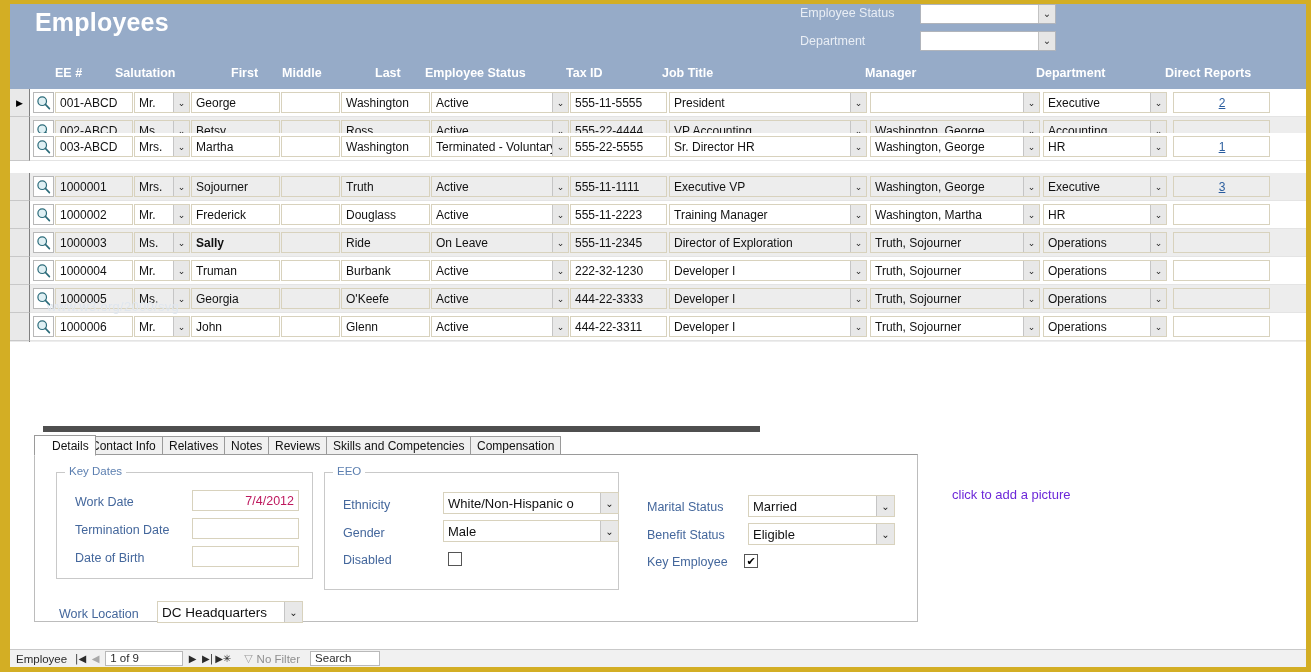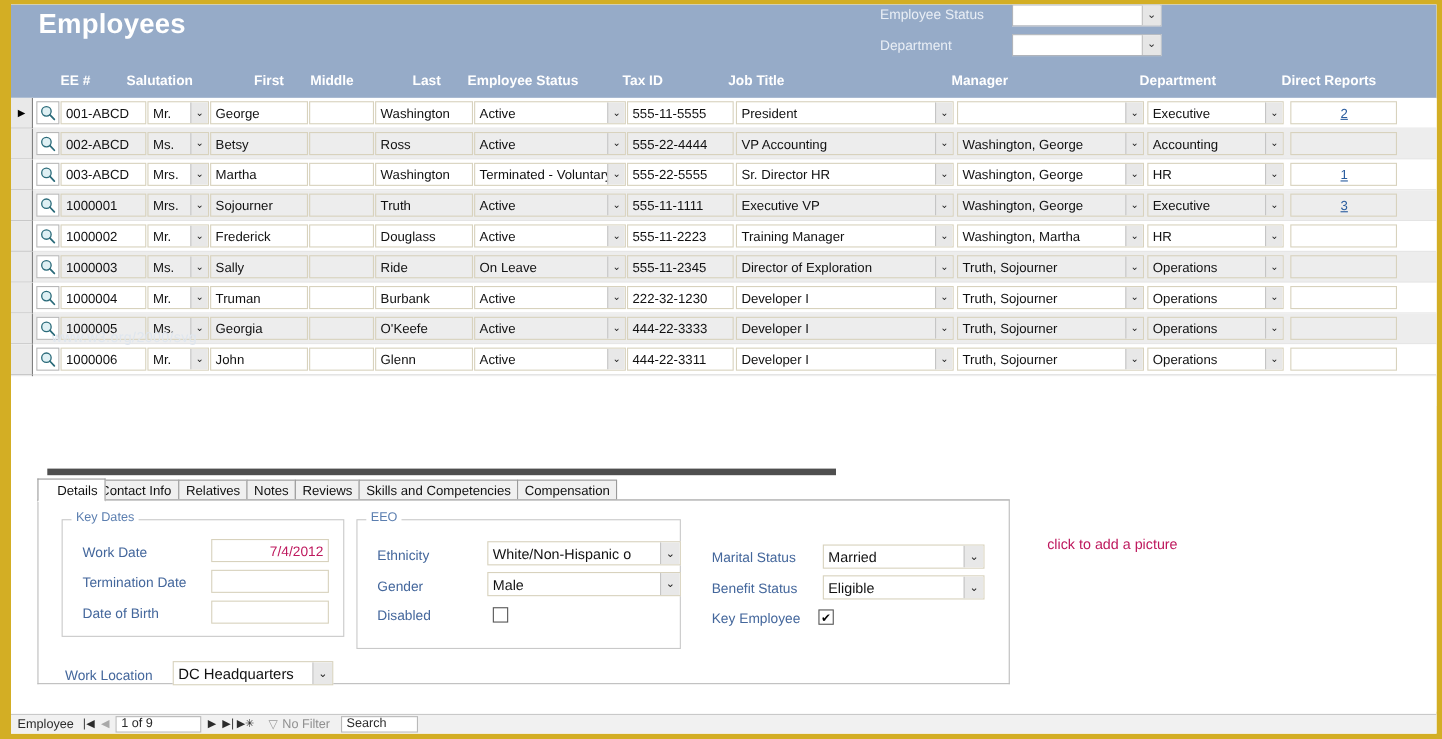--- a/index.html
+++ b/index.html
@@ -176,21 +176,21 @@
     font-family:"DejaVu Sans", sans-serif;
   }
 
   
   #picture-box {
     position:absolute; left:913px; top:112px; width:372px; height:168px;
     background:#ffffff;
   }
   #picture-hint {
     position:absolute; left:29px; top:33px;
-    font-size:13px; color:#be185d;
+    font-size:13px; color:#6d28d9;
   }
 
   
   #watermark {
     position:absolute; left:37px; top:295px;
     font-size:13px; color:#dfe6ee; white-space:nowrap;
     letter-spacing:0.3px;
   }
 
   
@@ -289,21 +289,21 @@
           <div class="cell alt-bg" style="left: 181px; width: 89px;">Betsy</div>
           <div class="cell alt-bg" style="left: 271px; width: 59px;"></div>
           <div class="cell alt-bg" style="left: 331px; width: 89px;">Ross</div>
           <div class="cell alt-bg combo" style="left: 421px; width: 138px;"><span>Active</span><span class="dd">⌄</span></div>
           <div class="cell alt-bg" style="left: 560px; width: 97px;">555-22-4444</div>
           <div class="cell alt-bg combo" style="left: 659px; width: 198px;"><span>VP Accounting</span><span class="dd">⌄</span></div>
           <div class="cell alt-bg combo" style="left: 860px; width: 170px;"><span>Washington, George</span><span class="dd">⌄</span></div>
           <div class="cell alt-bg combo" style="left: 1033px; width: 124px;"><span>Accounting</span><span class="dd">⌄</span></div>
           <div class="cell alt-bg link" style="left: 1163px; width: 97px;"></div>
         </div>
-        <div class="grow white" style="top: 56px;">
+        <div class="grow white" style="top: 44px;">
           <div class="selbar"></div>
           <div class="magnifier">
             <svg width="15" height="15" viewBox="0 0 15 15">
               <circle cx="6.2" cy="6.2" r="4.3" fill="#dff0f4" stroke="#2b6b7a" stroke-width="1.2"></circle>
               <line x1="9.4" y1="9.4" x2="13.4" y2="13.6" stroke="#2b6b7a" stroke-width="1.6" stroke-linecap="round"></line>
             </svg>
           </div>
           <div class="cell white-bg" style="left: 45px; width: 78px;">003-ABCD</div>
           <div class="cell white-bg combo" style="left: 124px; width: 56px;"><span>Mrs.</span><span class="dd">⌄</span></div>
           <div class="cell white-bg" style="left: 181px; width: 89px;">Martha</div>
@@ -359,21 +359,21 @@
         <div class="grow alt" style="top: 140px;">
           <div class="selbar"></div>
           <div class="magnifier">
             <svg width="15" height="15" viewBox="0 0 15 15">
               <circle cx="6.2" cy="6.2" r="4.3" fill="#dff0f4" stroke="#2b6b7a" stroke-width="1.2"></circle>
               <line x1="9.4" y1="9.4" x2="13.4" y2="13.6" stroke="#2b6b7a" stroke-width="1.6" stroke-linecap="round"></line>
             </svg>
           </div>
           <div class="cell alt-bg" style="left: 45px; width: 78px;">1000003</div>
           <div class="cell alt-bg combo" style="left: 124px; width: 56px;"><span>Ms.</span><span class="dd">⌄</span></div>
-          <div class="cell alt-bg" style="left: 181px; width: 89px;">Sally</div>
+          <div class="cell alt-bg" style="left: 181px; width: 89px; font-weight: bold;">Sally</div>
           <div class="cell alt-bg" style="left: 271px; width: 59px;"></div>
           <div class="cell alt-bg" style="left: 331px; width: 89px;">Ride</div>
           <div class="cell alt-bg combo" style="left: 421px; width: 138px;"><span>On Leave</span><span class="dd">⌄</span></div>
           <div class="cell alt-bg" style="left: 560px; width: 97px;">555-11-2345</div>
           <div class="cell alt-bg combo" style="left: 659px; width: 198px;"><span>Director of Exploration</span><span class="dd">⌄</span></div>
           <div class="cell alt-bg combo" style="left: 860px; width: 170px;"><span>Truth, Sojourner</span><span class="dd">⌄</span></div>
           <div class="cell alt-bg combo" style="left: 1033px; width: 124px;"><span>Operations</span><span class="dd">⌄</span></div>
           <div class="cell alt-bg link" style="left: 1163px; width: 97px;"></div>
         </div>
         <div class="grow white" style="top: 168px;">

